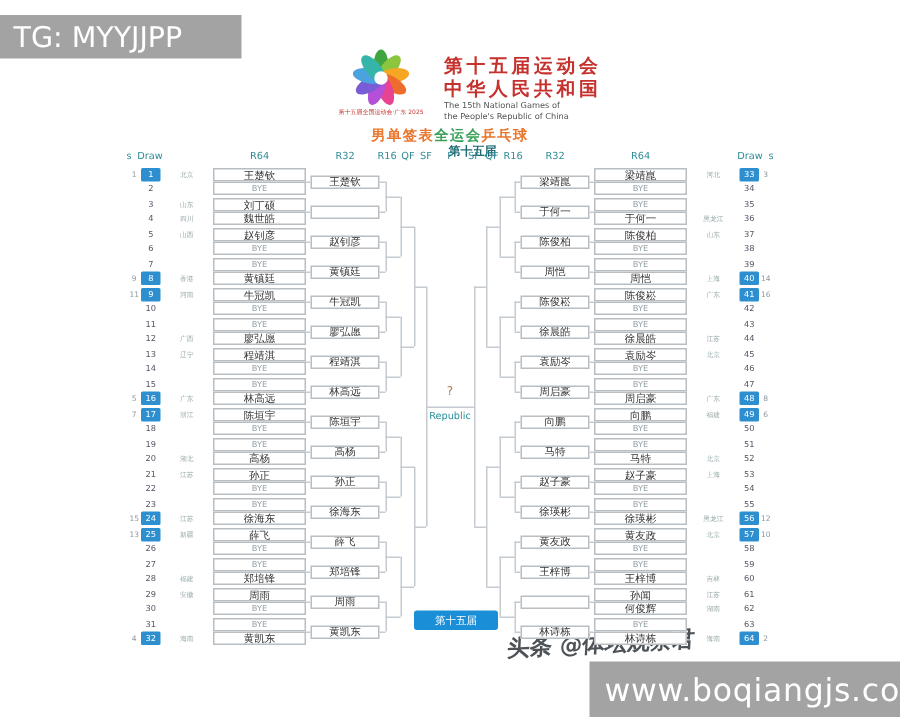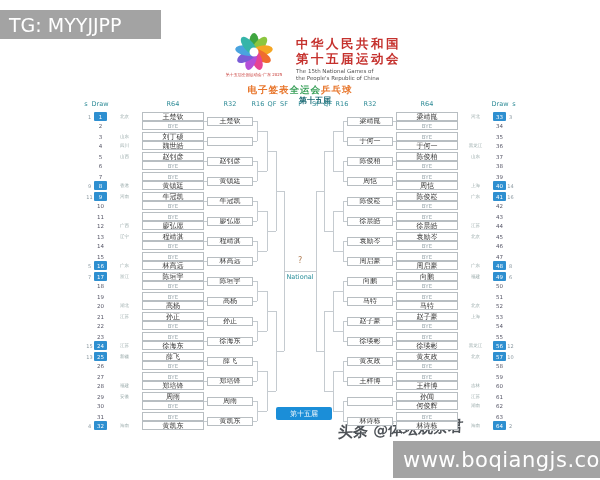--- a/index.html
+++ b/index.html
@@ -55,29 +55,29 @@
     <ellipse rx="5" ry="11" transform="rotate(200) translate(0,-8)" fill="#b44fd8"></ellipse>
     <ellipse rx="5" ry="11" transform="rotate(240) translate(0,-8)" fill="#7a5cd6"></ellipse>
     <ellipse rx="5" ry="11" transform="rotate(280) translate(0,-8)" fill="#4aa3df"></ellipse>
     <ellipse rx="5" ry="11" transform="rotate(320) translate(0,-8)" fill="#35b5a9"></ellipse>
     <circle r="4.5" fill="#fff"></circle>
   </g>
 </svg>
 <div id="logo-caption" class="abs">第十五届全国运动会·广东 2025</div>
 
 <div id="cn-title" class="abs">
+  <div>第十五届运动会</div>
   <div>中华人民共和国</div>
-  <div>第十五届运动会</div>
 </div>
 <div id="en-title" class="abs">
   <div>The 15th National Games of</div>
   <div>the People's Republic of China</div>
 </div>
 <div id="event-line" class="abs">
-  <span style="color:#e8762c">电子签表</span><span style="color:#3aa05a">全运会</span><span style="color:#e8762c">乒乓球</span>
+  <span style="color:#e8762c">男单签表</span><span style="color:#3aa05a">全运会</span><span style="color:#e8762c">乒乓球</span>
 </div>
 <div id="sub-title2" class="abs">第十五届</div>
 
 <div id="bracket" class="abs" style="left:0;top:0;width:600px;height:480px;">
     <div class="colhead" style="left: 86px; top: 100px; width: auto; height: 8px;">s</div>
     <div class="colhead" style="left: 100px; top: 100px; width: auto; height: 8px;">Draw</div>
     <div class="colhead" style="left: 173px; top: 100px; width: auto; height: 8px;">R64</div>
     <div class="colhead" style="left: 230px; top: 100px; width: auto; height: 8px;">R32</div>
     <div class="colhead" style="left: 258px; top: 100px; width: auto; height: 8px;">R16</div>
     <div class="colhead" style="left: 272px; top: 100px; width: auto; height: 8px;">QF</div>
@@ -419,15 +419,15 @@
     <div class="line" style="left: 324px; top: 391px; width: 9px; height: 1px;"></div>
     <div class="line" style="left: 324px; top: 151px; width: 1px; height: 80px;"></div>
     <div class="line" style="left: 316px; top: 191px; width: 8px; height: 1px;"></div>
     <div class="line" style="left: 324px; top: 311px; width: 1px; height: 80px;"></div>
     <div class="line" style="left: 316px; top: 351px; width: 8px; height: 1px;"></div>
     <div class="line" style="left: 316px; top: 191px; width: 1px; height: 160px;"></div>
     <div class="line" style="left: 284px; top: 271px; width: 32px; height: 1px;"></div>
   </div>
 
 <div id="champ-q" class="abs">?</div>
-<div id="champ-label" class="abs">National</div>
+<div id="champ-label" class="abs">Republic</div>
 
 <div id="footer-btn">第十五届</div>
 
 </body></html>

